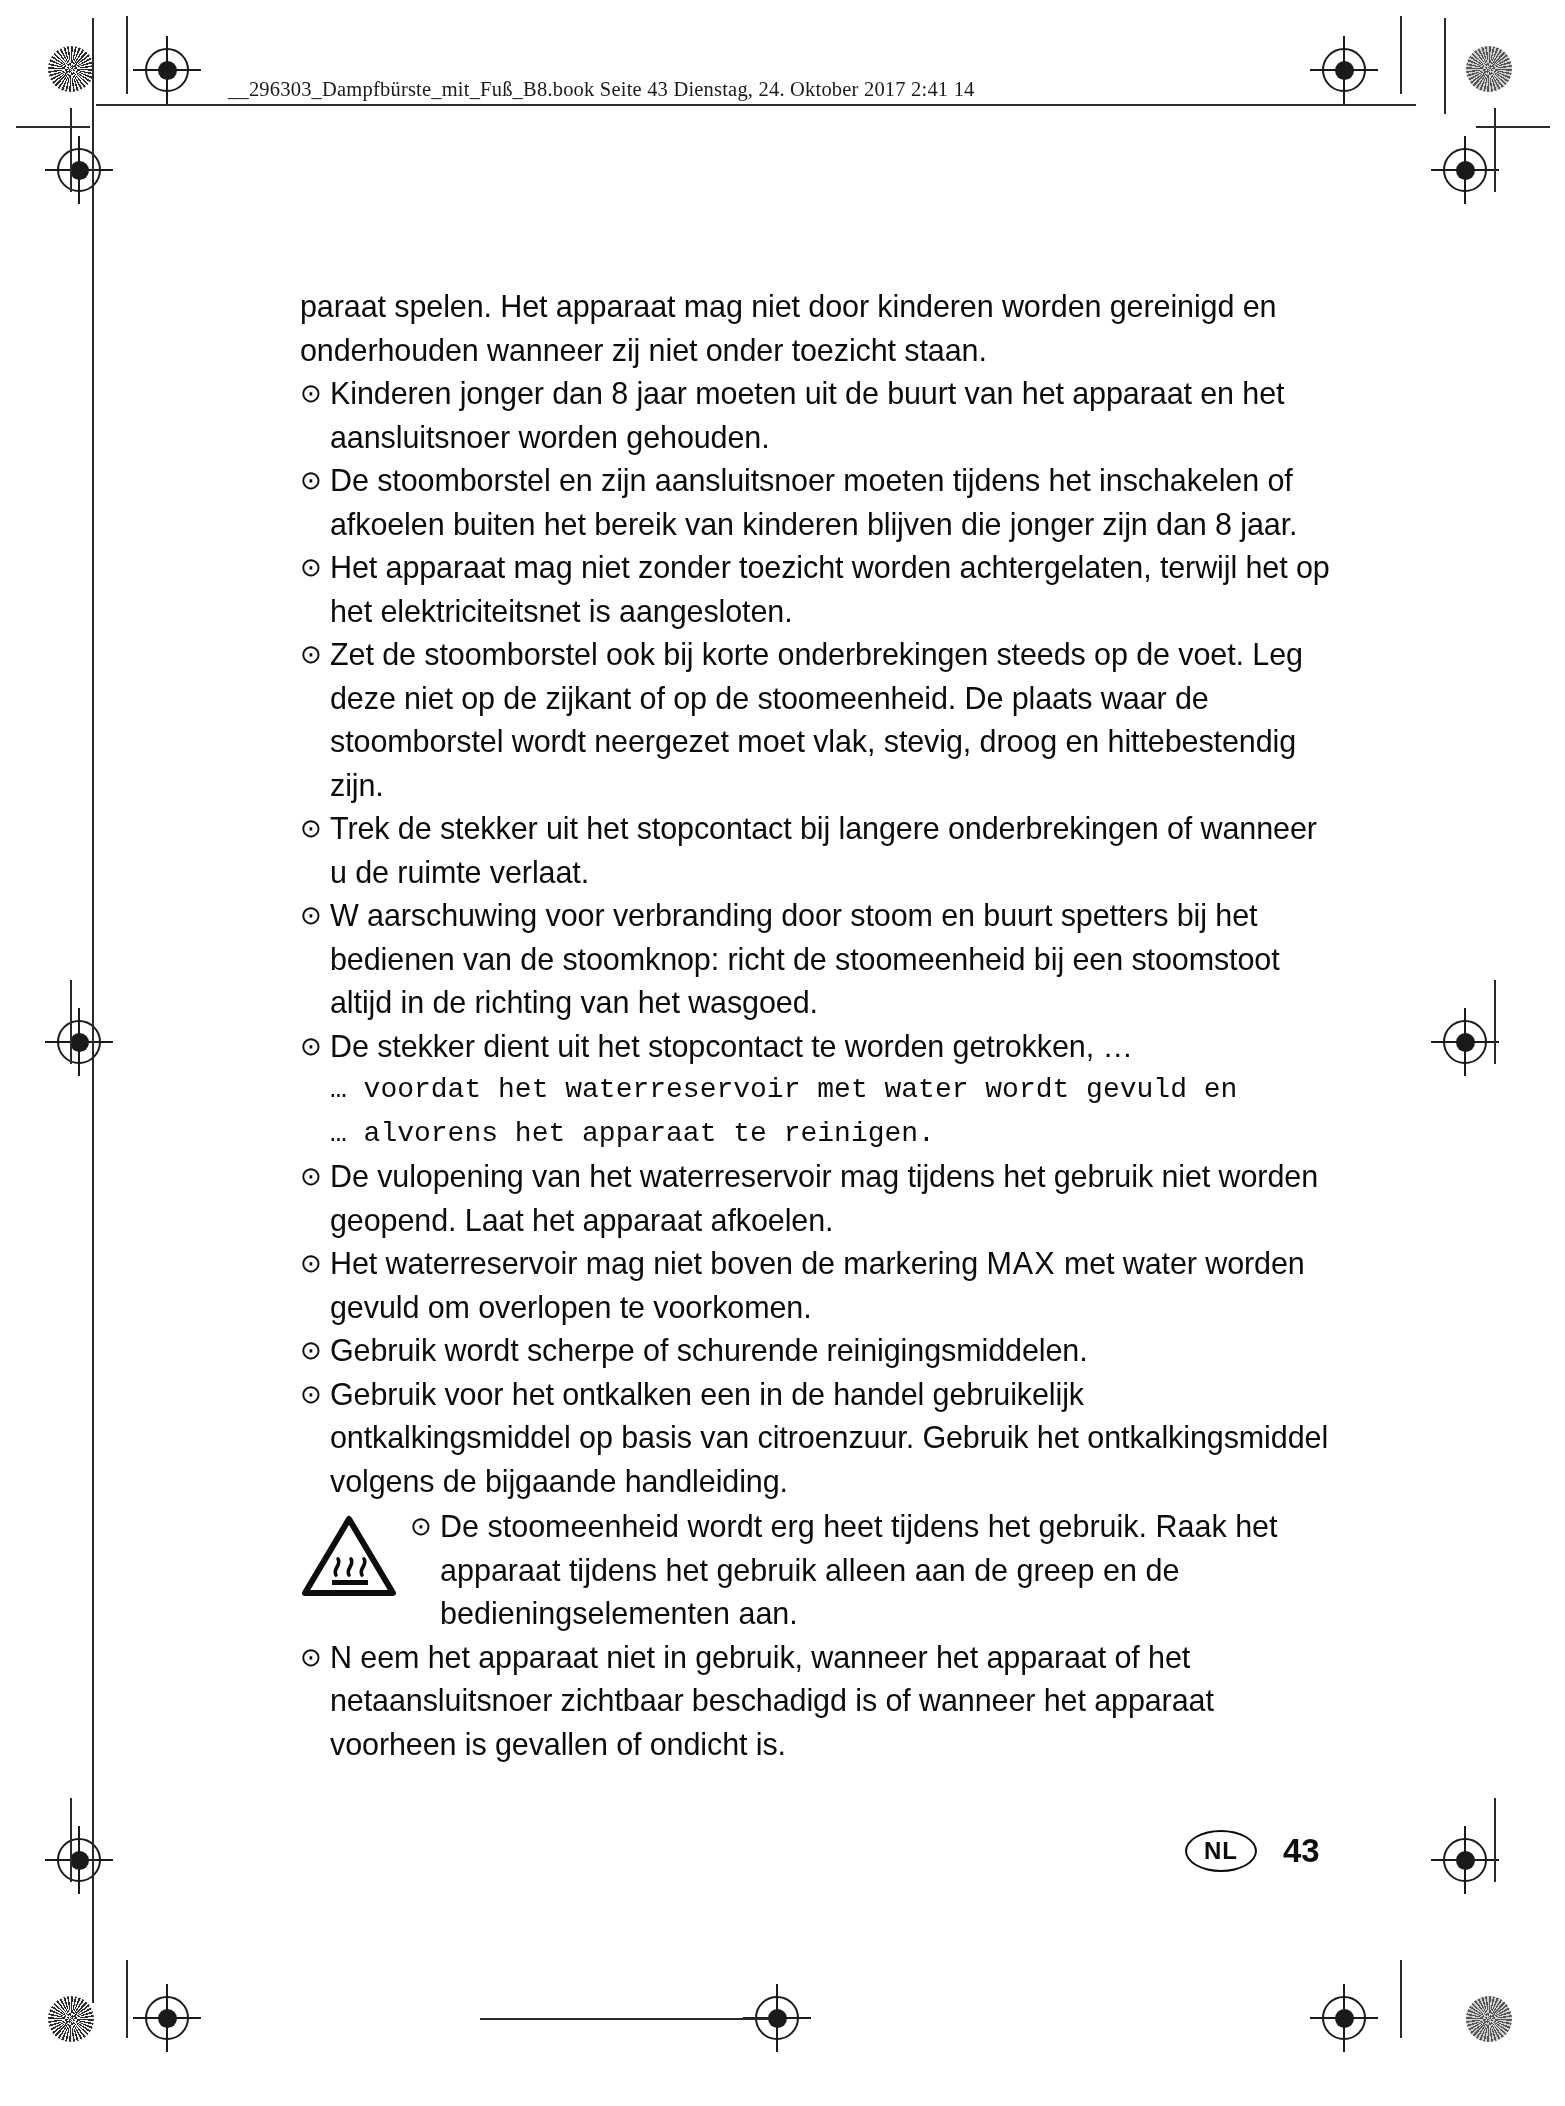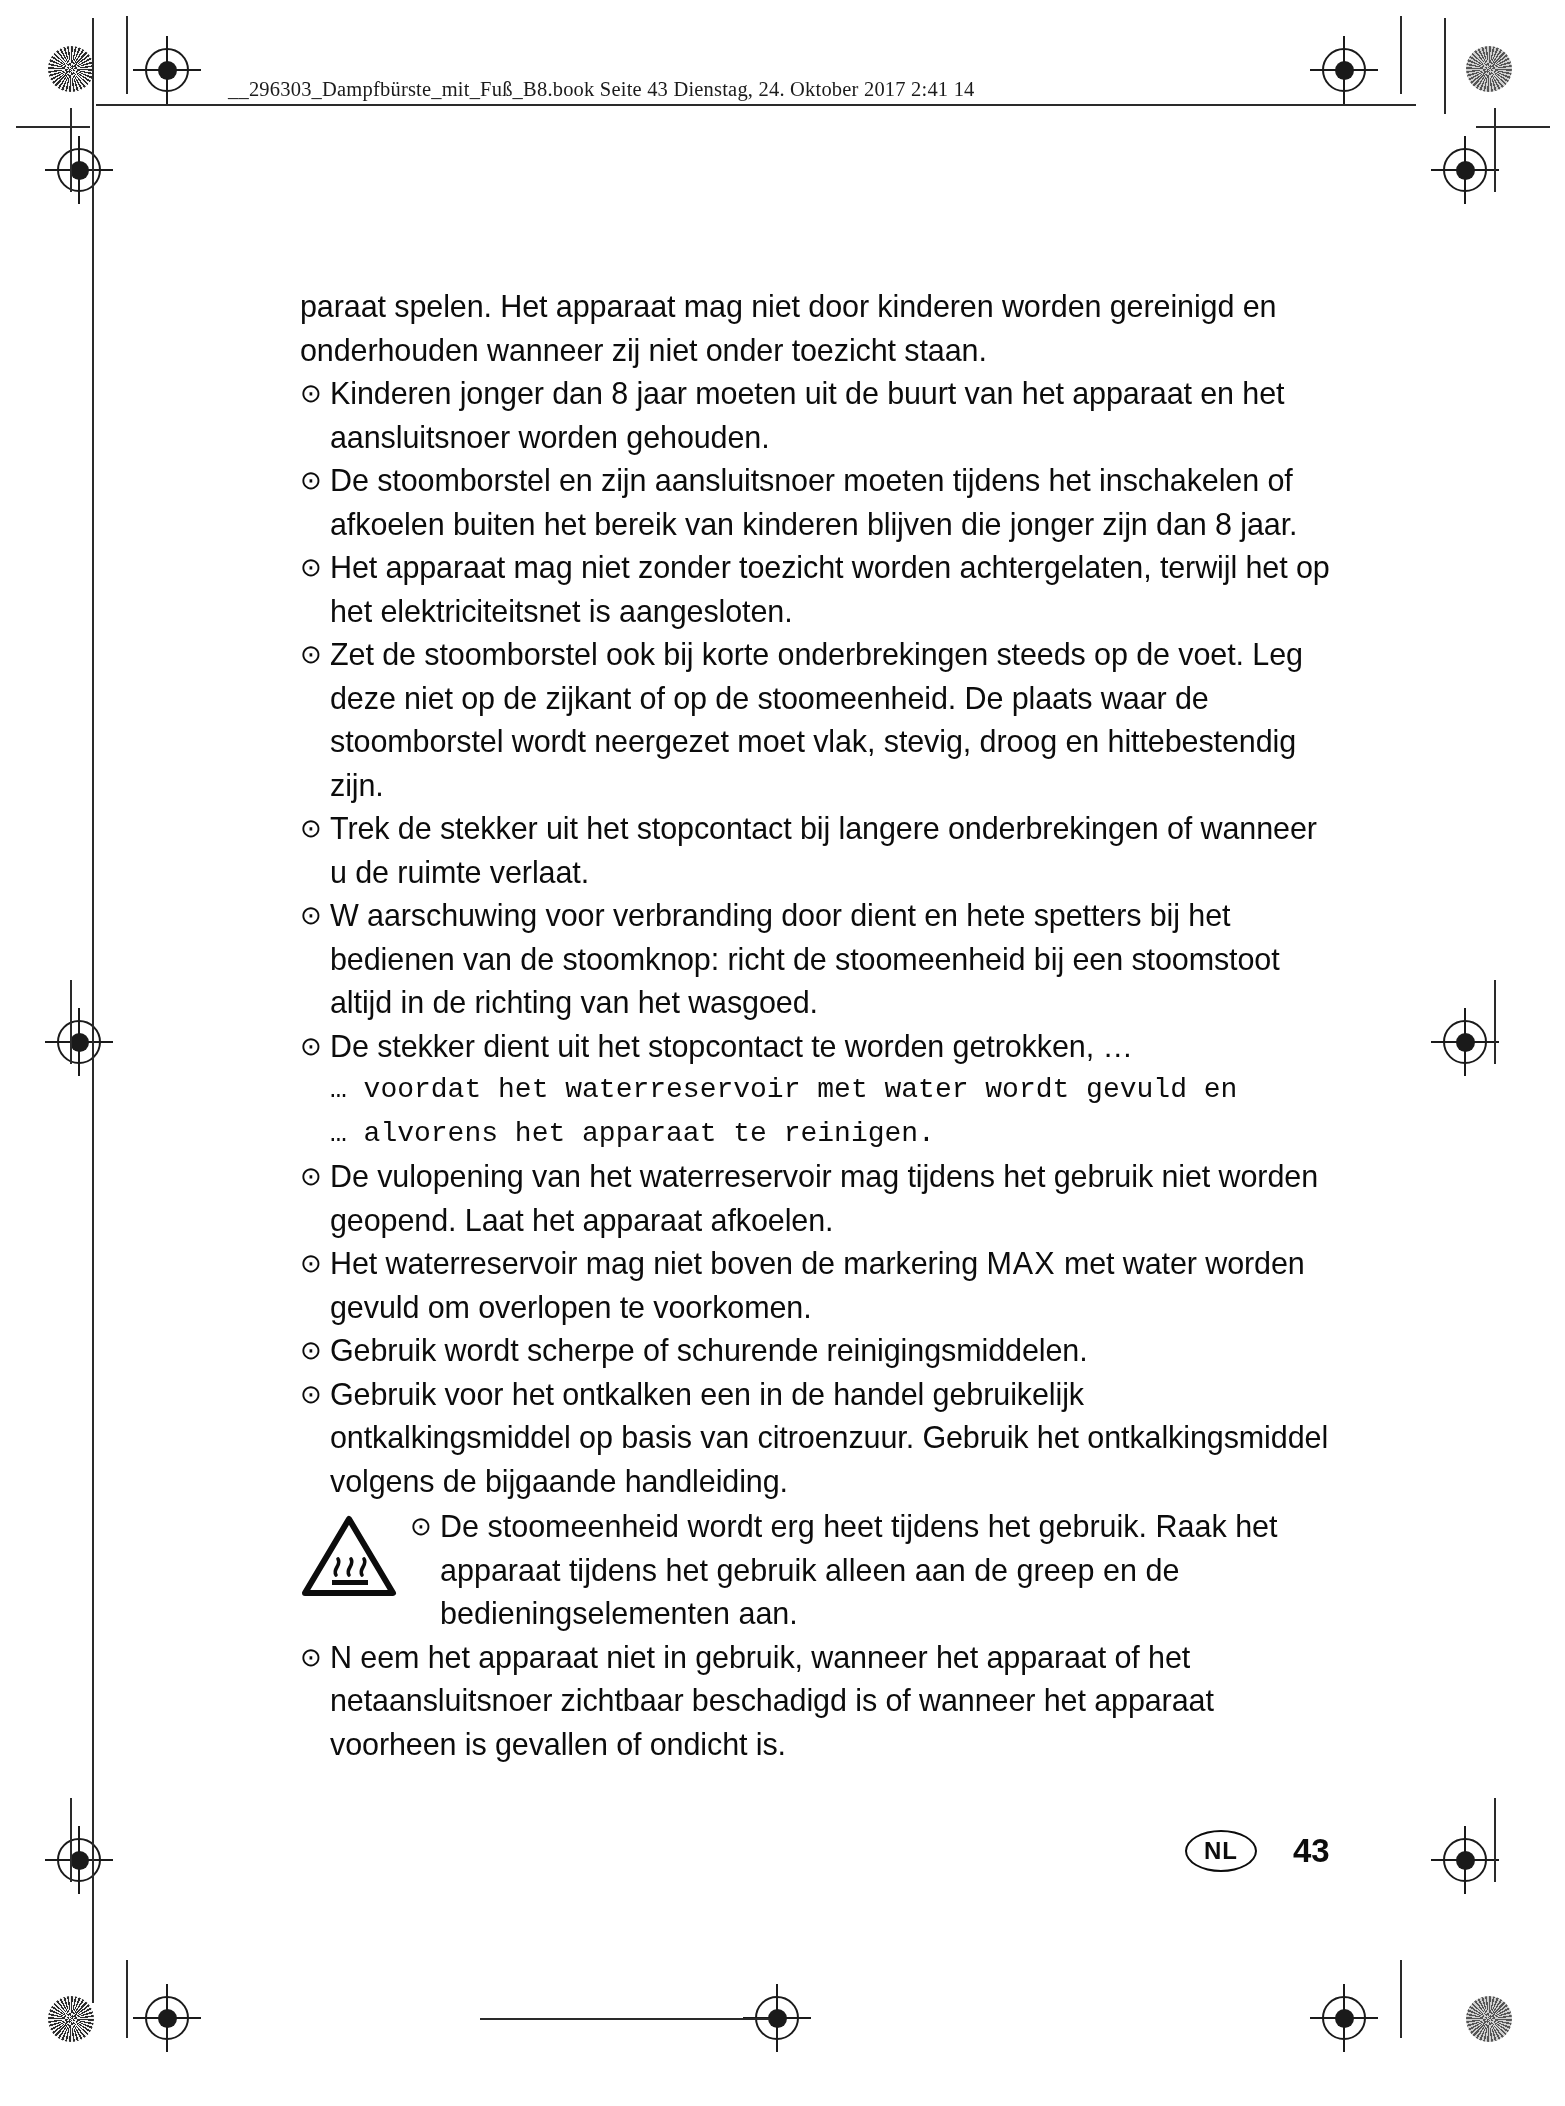--- a/index.html
+++ b/index.html
@@ -158,21 +158,21 @@
     color: #0c0c0c;
   }
 
   
   #footer {
     position: absolute;
     left: 1185px;
     top: 1830px;
     display: flex;
     align-items: center;
-    gap: 36px;
+    gap: 26px;
   }
   #lang-badge {
     width: 72px;
     height: 42px;
     border: 2.5px solid #0c0c0c;
     border-radius: 50%;
     display: flex;
     align-items: center;
     justify-content: center;
     font-size: 24px;
@@ -274,21 +274,21 @@
       <span class="bullet-text">Zet de stoomborstel ook bij korte onderbrekingen steeds op de voet. Leg deze niet op de zijkant of op de stoomeenheid. De plaats waar de stoomborstel wordt neergezet moet vlak, stevig, droog en hittebestendig zijn.</span>
     </div>
 
     <div class="bullet-item">
       <span class="bullet-mark">⊙</span>
       <span class="bullet-text">Trek de stekker uit het stopcontact bij langere onderbrekingen of wanneer u de ruimte verlaat.</span>
     </div>
 
     <div class="bullet-item">
       <span class="bullet-mark">⊙</span>
-      <span class="bullet-text">W aarschuwing voor verbranding door dient en hete spetters bij het bedienen van de stoomknop: richt de stoomeenheid bij een stoomstoot altijd in de richting van het wasgoed.</span>
+      <span class="bullet-text">W aarschuwing voor verbranding door stoom en buurt spetters bij het bedienen van de stoomknop: richt de stoomeenheid bij een stoomstoot altijd in de richting van het wasgoed.</span>
     </div>
 
     <div class="bullet-item">
       <span class="bullet-mark">⊙</span>
       <span class="bullet-text">De stekker dient uit het stopcontact te worden getrokken, …</span>
     </div>
     <div class="sub-ellipsis">… voordat het waterreservoir met water wordt gevuld en</div>
     <div class="sub-ellipsis">… alvorens het apparaat te reinigen.</div>
 
     <div class="bullet-item">

